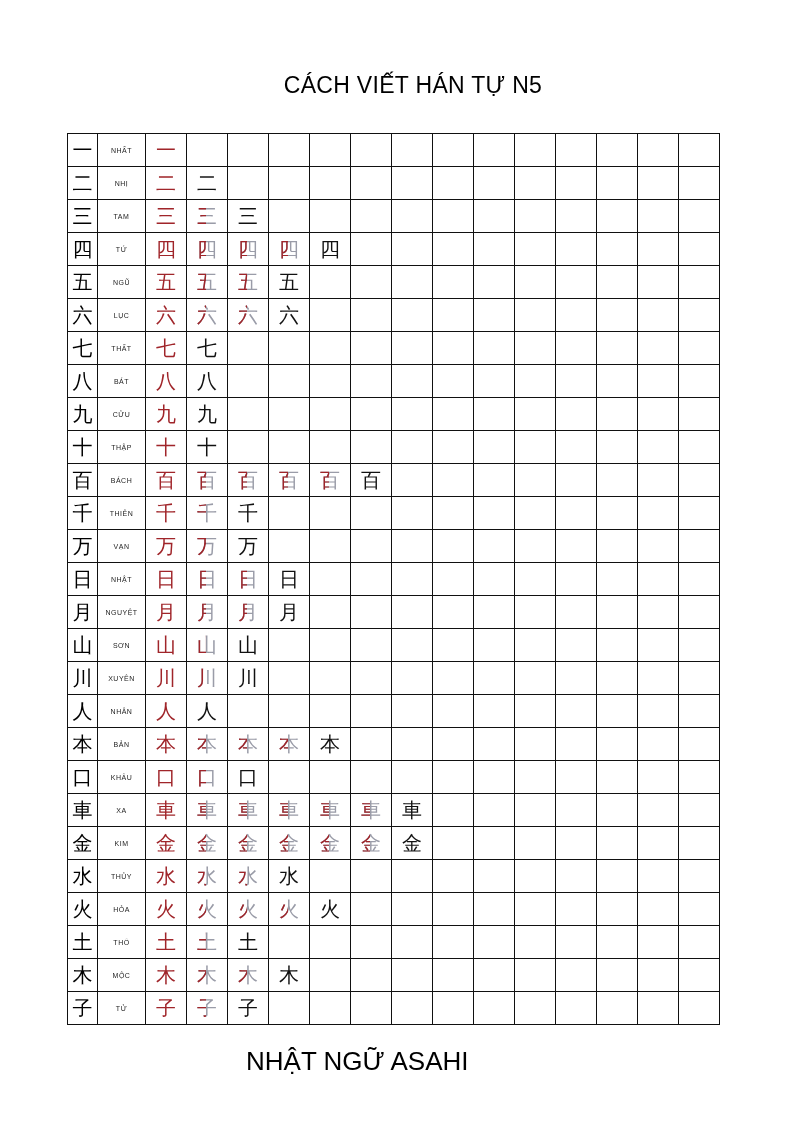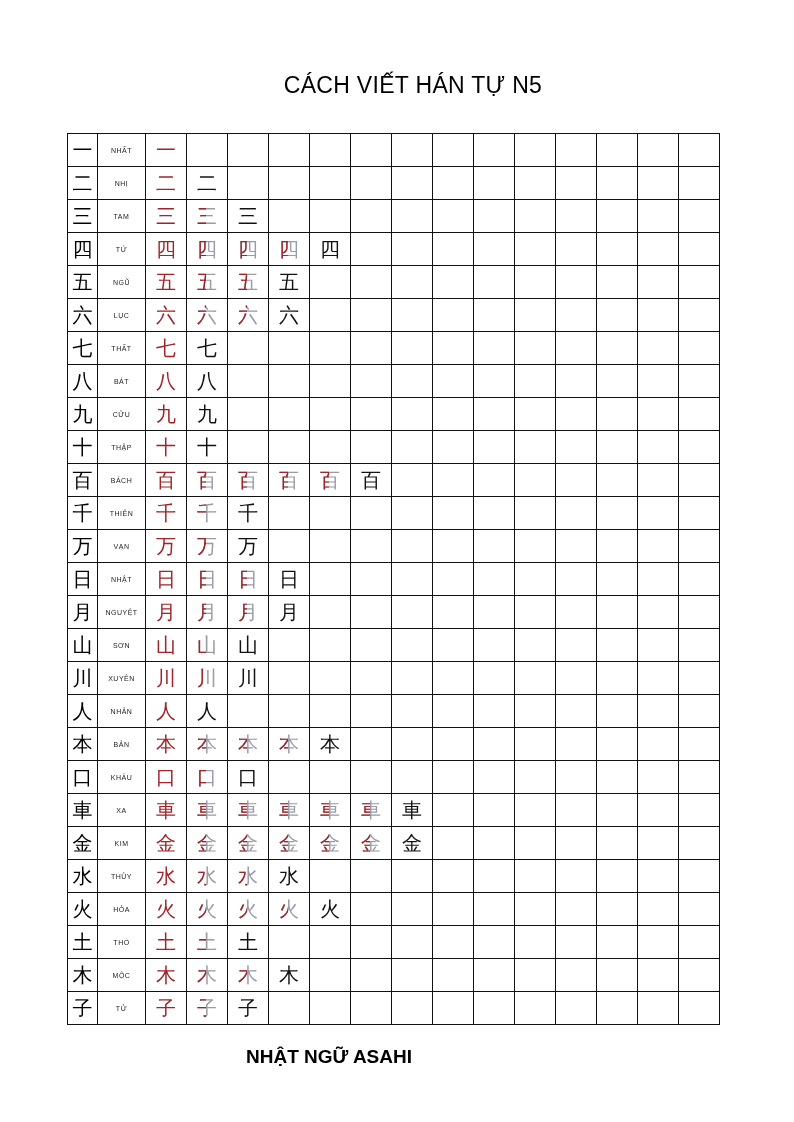--- a/index.html
+++ b/index.html
@@ -1,18 +1,18 @@
 <!DOCTYPE html>
 <html><head>
 <meta charset="utf-8">
 <style>
   html,body{margin:0;padding:0;background:#fff;}
   body{width:794px;height:1122px;position:relative;font-family:"Liberation Sans","DejaVu Sans",sans-serif;color:#000;overflow:hidden;}
   .title{position:absolute;left:16px;top:72px;width:794px;text-align:center;font-size:23px;letter-spacing:0.3px;}
-  .footer{position:absolute;left:246px;top:1046px;font-size:19px;font-weight:bold;text-align:right;}
+  .footer{position:absolute;left:246px;top:1046px;font-size:26px;font-weight:normal;text-align:right;}
   table.grid{position:absolute;left:67px;top:133px;border-collapse:collapse;table-layout:fixed;}
   table.grid td{border:1.5px solid #111;height:32px;padding:0;text-align:center;vertical-align:middle;overflow:hidden;}
   td.k{width:29px;font-size:20px;font-family:"DejaVu Sans",sans-serif;}
   td.r{width:47px;font-size:7px;letter-spacing:0.5px;color:#222;}
   td.p{width:40px;font-size:20px;font-family:"DejaVu Sans",sans-serif;}
   .s1{color:#a0252a;}
   .s2{color:#111;}
   .stroke{position:relative;display:inline-block;}
   .stroke .hl{position:absolute;left:0;top:0;color:#a0252a;clip-path:inset(0 55% 0 0);}
 </style>

